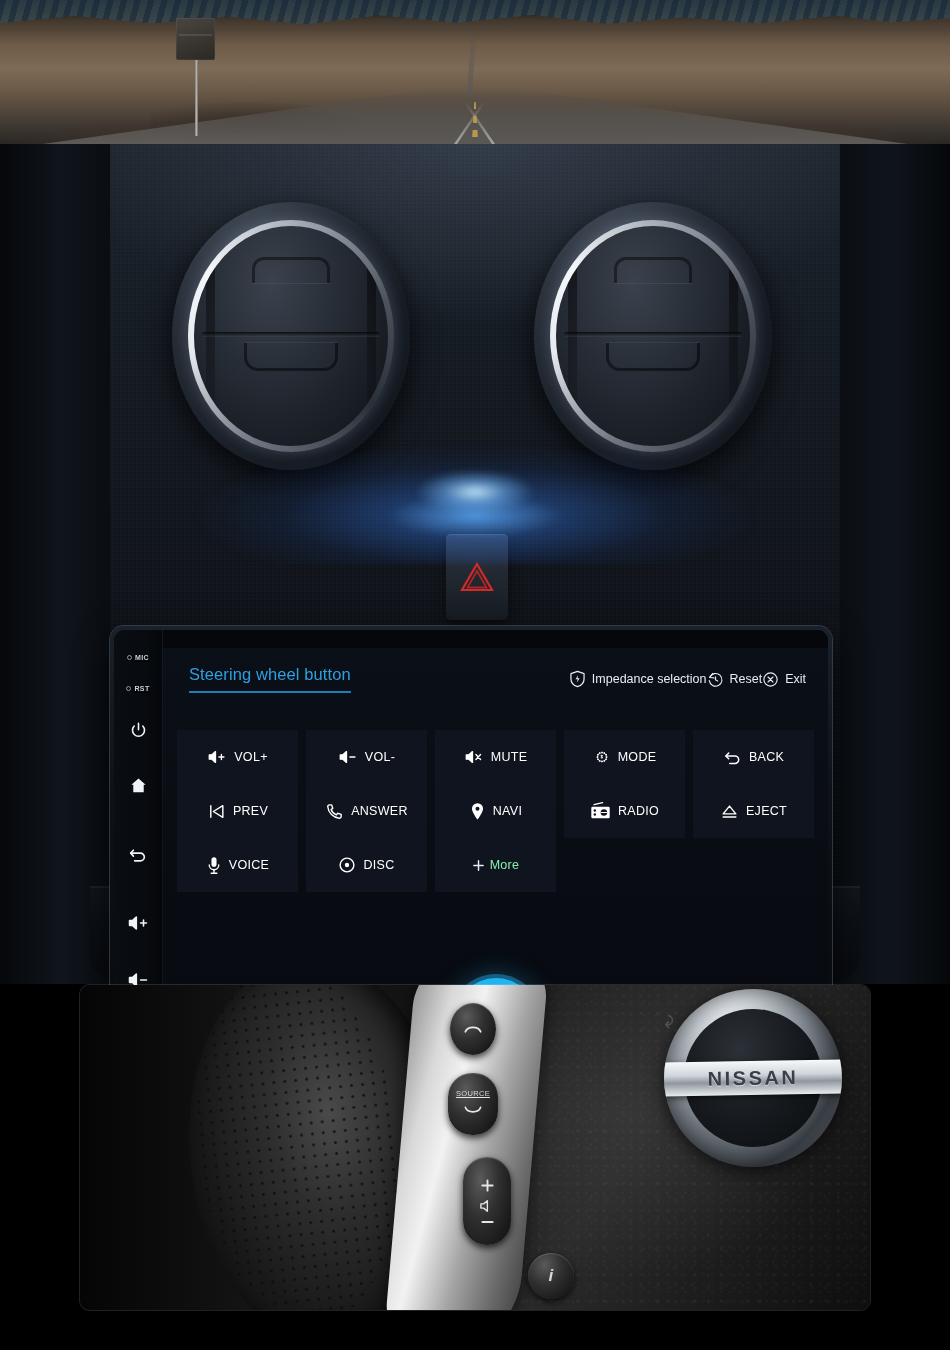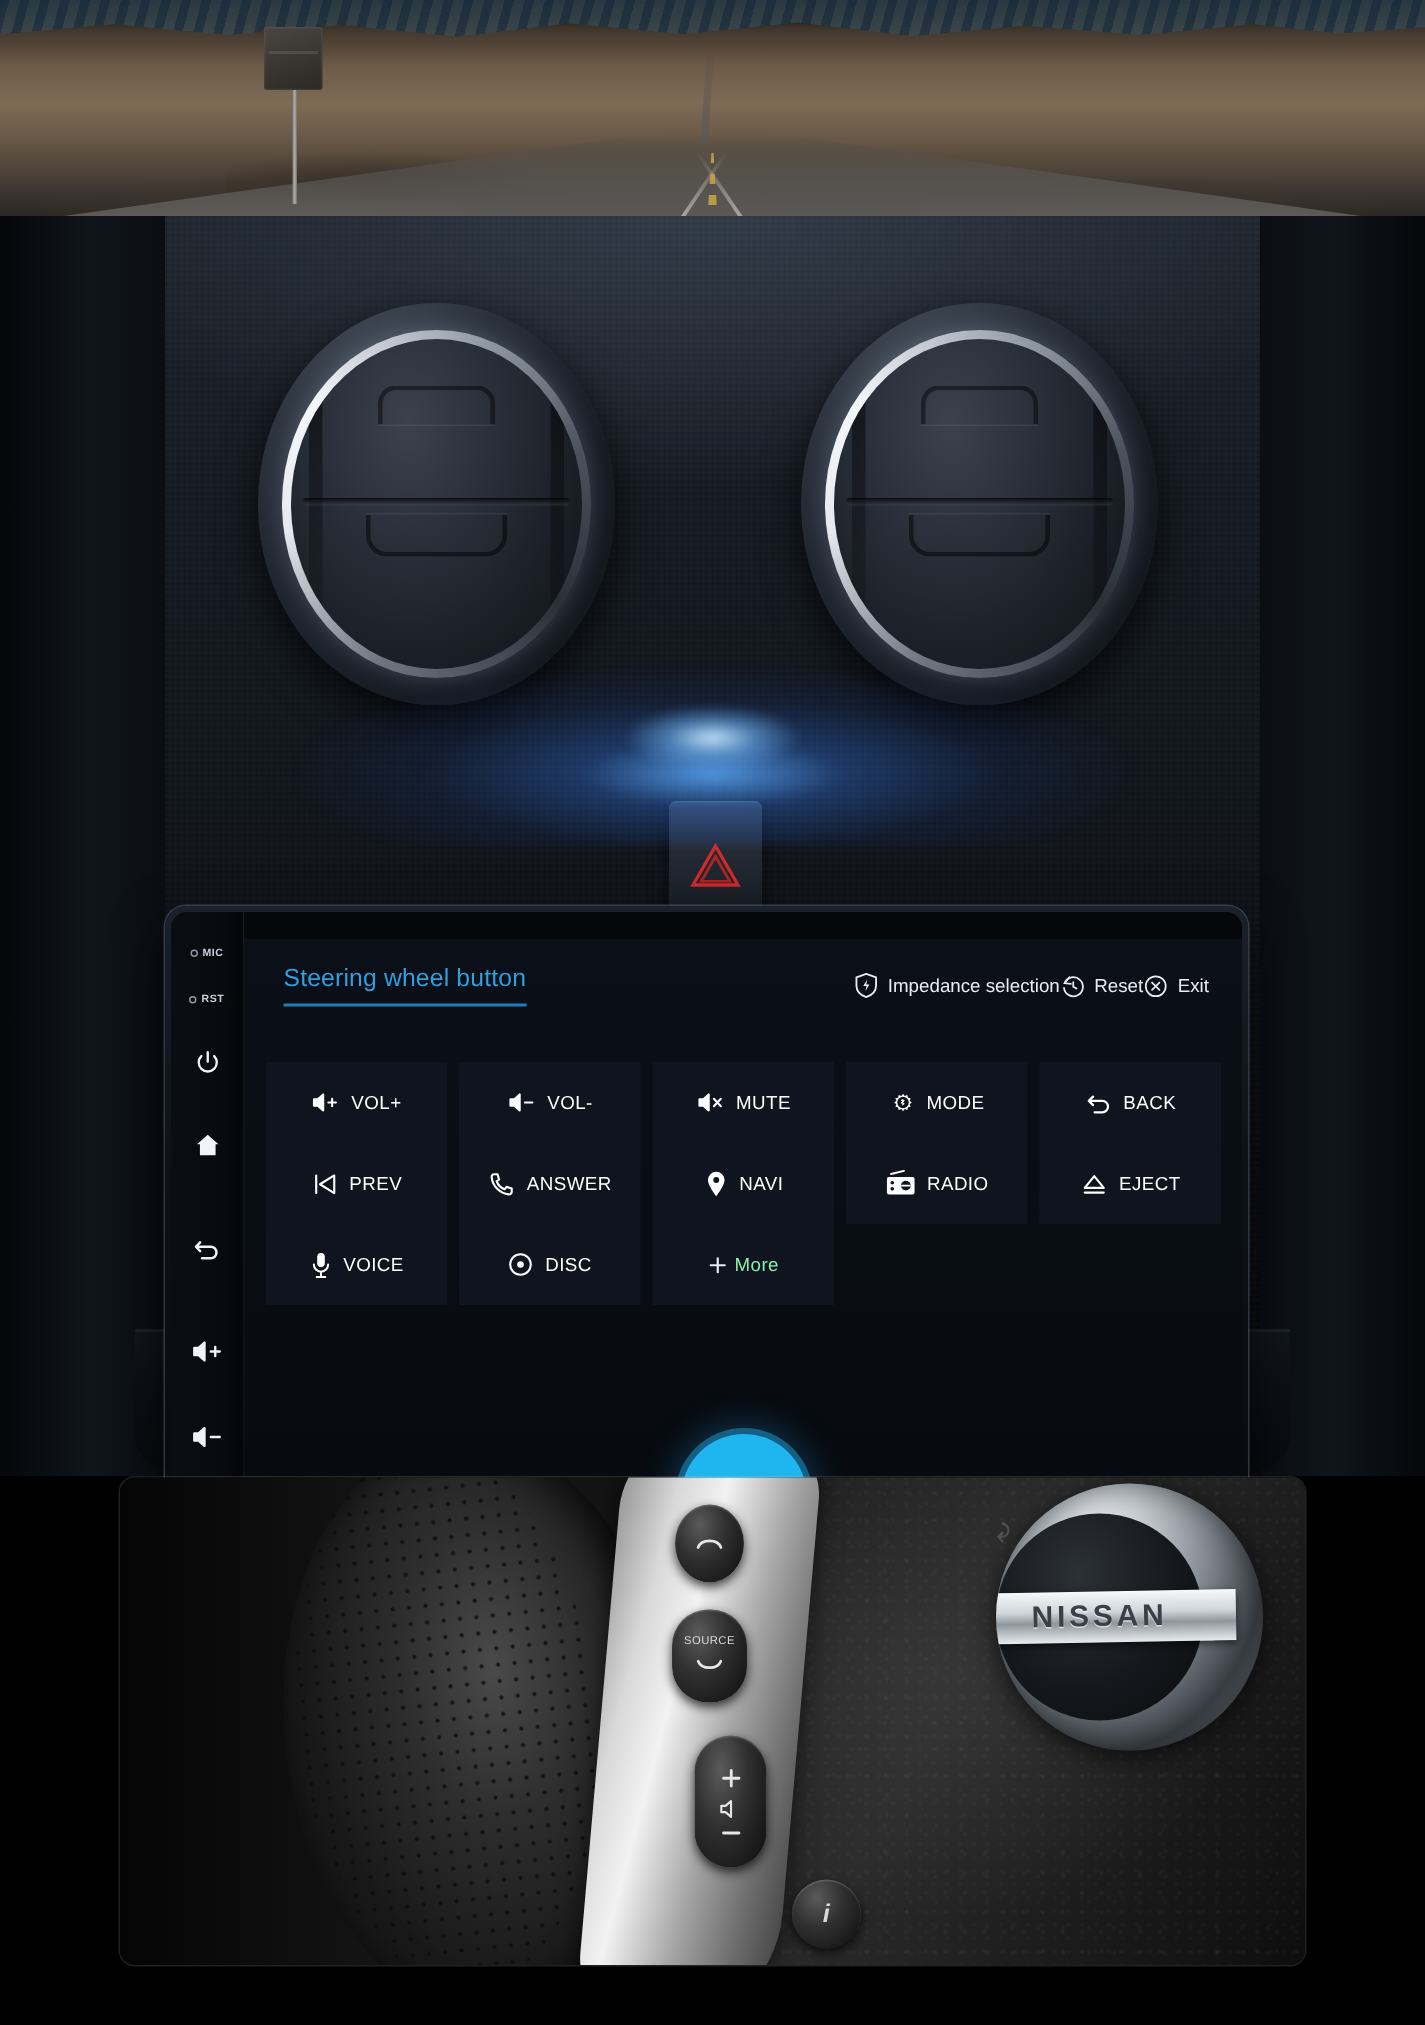--- a/index.html
+++ b/index.html
@@ -170,21 +170,21 @@
   
   .console-shelf {
     position: absolute; left: 90px; top: 742px; width: 770px; height: 98px;
     background: linear-gradient(180deg, #12171e 0%, #0c1016 40%, #080a0f 100%);
     border-radius: 0 0 40px 40px / 0 0 26px 26px;
     box-shadow: inset 0 2px 0 rgba(255,255,255,.05);
   }
 
   
   .headunit {
-    position: absolute; left: 110px; top: 460px; width: 722px; height: 412px;
+    position: absolute; left: 110px; top: 482px; width: 722px; height: 412px;
     border-radius: 14px;
     background: linear-gradient(180deg, #1b212a, #0e1218 40%, #070a0e);
     box-shadow: 0 0 0 1px rgba(140,165,195,.30), 0 14px 34px rgba(0,0,0,.8);
     padding: 4px;
     text-decoration: underline;
   }
   .hu-face {
     position: relative; width: 100%; height: 100%;
     border-radius: 11px;
     background: #05070b;
@@ -331,33 +331,33 @@
     box-shadow: 0 0 18px rgba(0,0,0,.6);
   }
   .wb {
     position: absolute; border-radius: 50%;
     background: radial-gradient(ellipse at 36% 26%, #5a5a5a 0%, #303030 42%, #1b1b1b 76%, #0f0f0f 100%);
     box-shadow: inset 0 1px 1px rgba(255,255,255,.18), 0 3px 7px rgba(0,0,0,.75);
     display: flex; flex-direction: column; align-items: center; justify-content: center;
     color: #e7e7e7;
   }
   .wb-phone  { left: 370px; top: 18px;  width: 46px; height: 52px; }
-  .wb-source { left: 368px; top: 88px;  width: 50px; height: 62px; border-radius: 24px; }
+  .wb-source { left: 368px; top: 88px;  width: 50px; height: 62px; border-radius: 24px; text-decoration: underline; }
   .wb-vol    { left: 383px; top: 172px; width: 48px; height: 88px; border-radius: 24px; }
   .wb-info   { left: 525px; top: 272px; width: 46px; height: 46px; border-radius: 50%;
                left: 448px; top: 268px; }
   .wb-lbl { font-size: 7.5px; letter-spacing: .3px; color: #d9d9d9; }
   .wb svg { display: block; }
   .wp-badge {
     position: absolute; right: 28px; top: 4px; width: 178px; height: 178px;
     border-radius: 50%;
     background:
       radial-gradient(ellipse at 38% 24%, #f4f6f8 0%, #c3c9cf 22%, #7e858d 48%, #3b4047 72%, #6d737a 88%, #dfe3e7 100%);
     box-shadow: 0 4px 18px rgba(0,0,0,.7), inset 0 0 20px rgba(0,0,0,.45);
-    display: flex; align-items: center; 
+    display: flex; align-items: center; justify-content: center;
     overflow: hidden;
   }
   .wp-badge-core {
     width: 138px; height: 138px; border-radius: 50%;
     background: radial-gradient(ellipse at 40% 30%, #2c3137 0%, #15181c 55%, #0a0c0f 100%);
     display: flex; align-items: center; justify-content: center;
     position: relative;
   }
   .wp-badge-bar {
     position: absolute; left: -22px; right: -22px; top: 50%; transform: translateY(-50%) rotate(-1deg);

